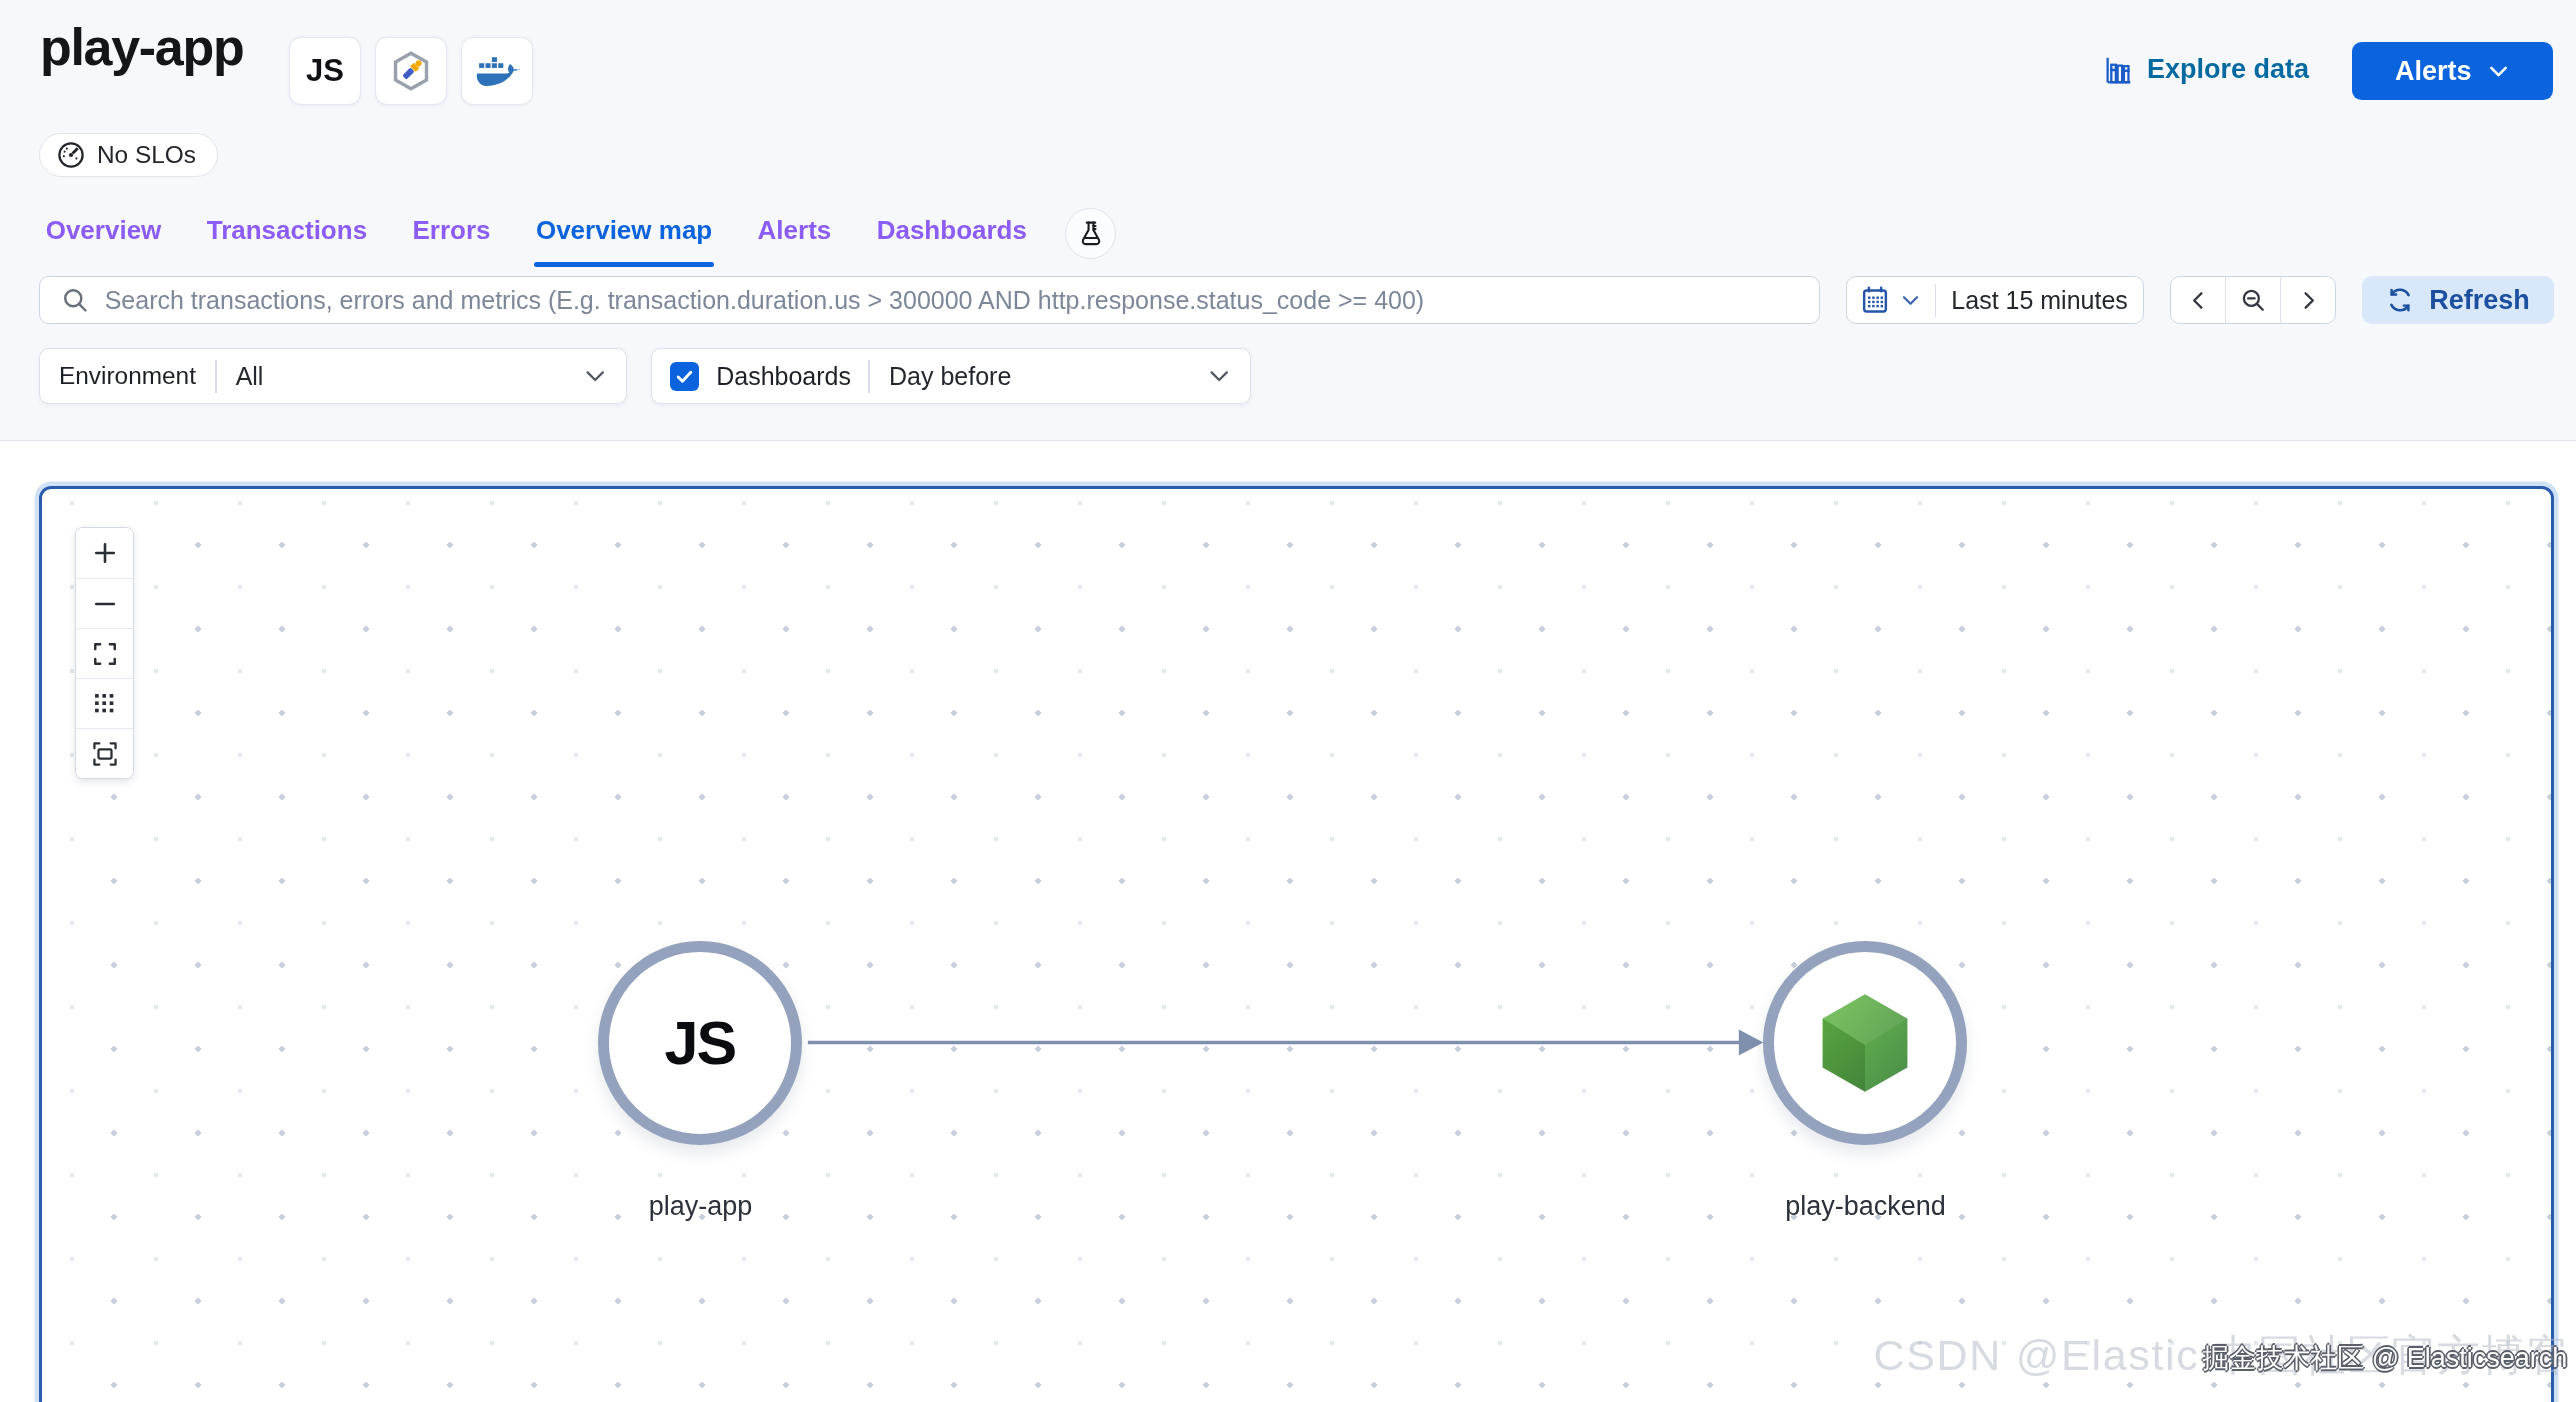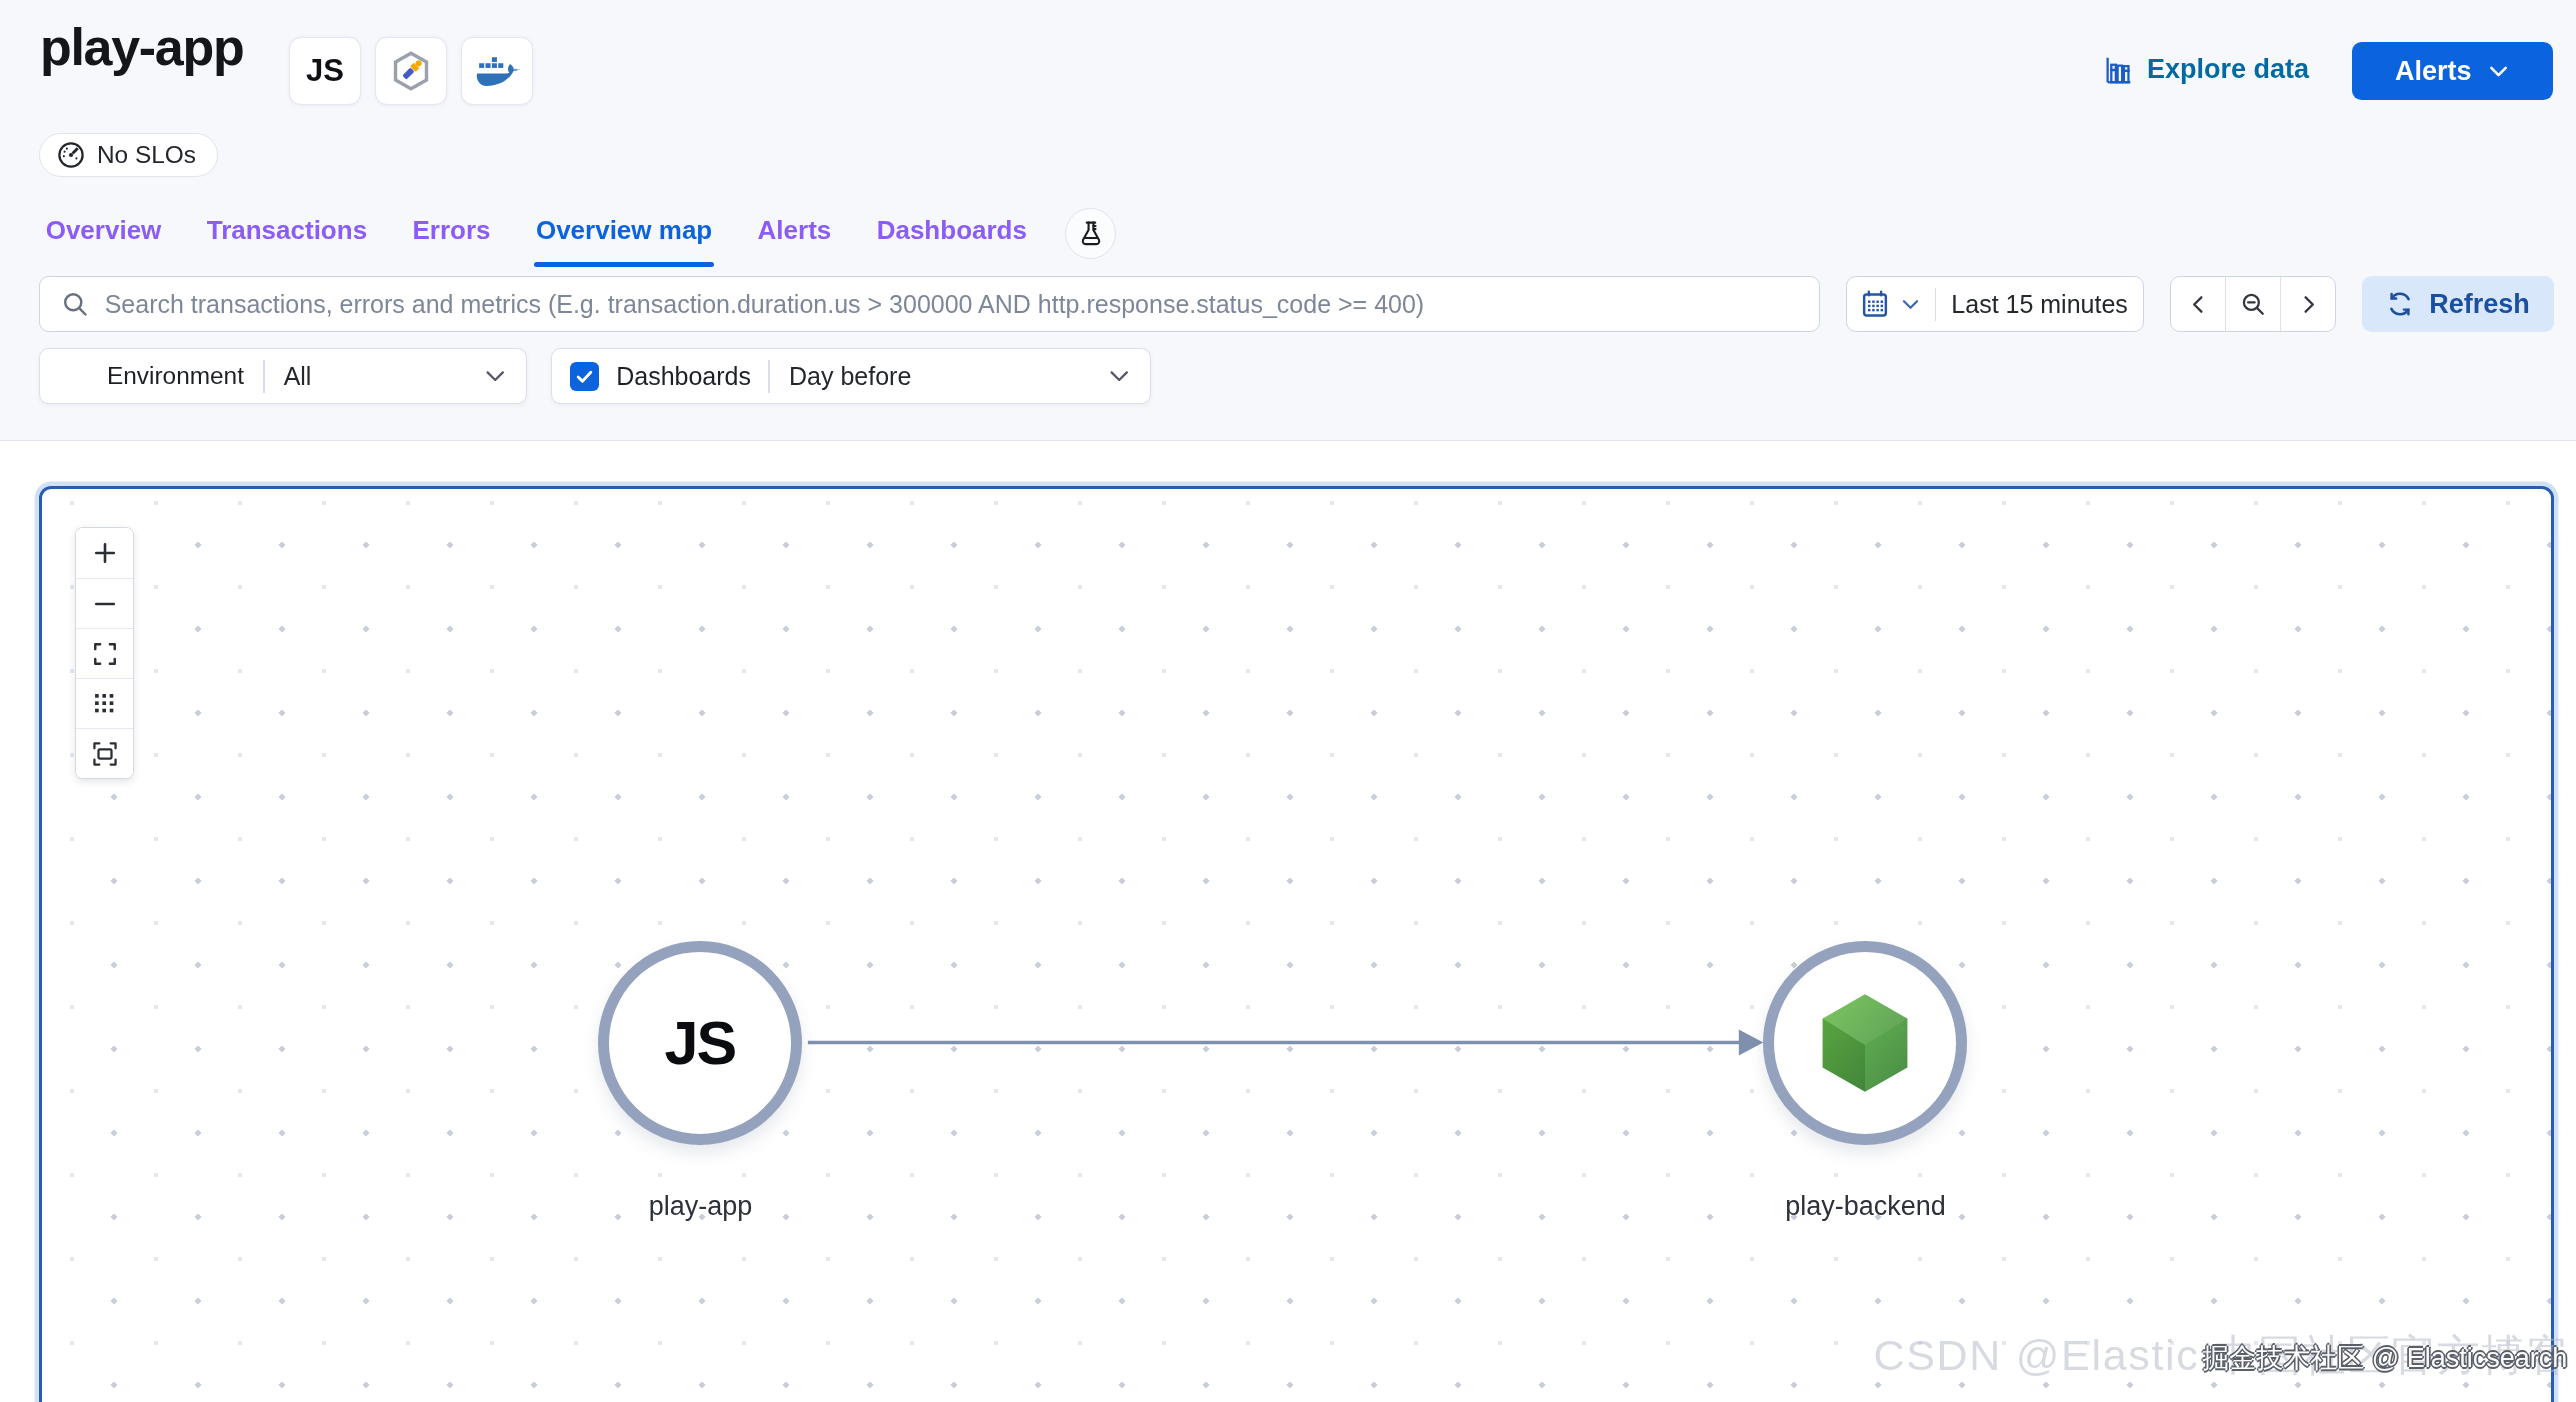--- a/index.html
+++ b/index.html
@@ -19,40 +19,40 @@
 
   .slo-pill { position:absolute; left:39px; top:133px; height:44px; padding:0 21px 0 15.7px; display:inline-flex; align-items:center; gap:11.3px; background:#fff; border:1.7px solid #e0e4ed; border-radius:23.5px; font-size:24.4px; color:#23262c; cursor:pointer; }
 
   .tabs { position:absolute; left:44px; top:208px; display:flex; align-items:center; gap:42px; }
   .tab { position:relative; font-size:26px; font-weight:600; color:#8b5cf6; padding:7px 1.7px 21px; cursor:pointer; }
   .tab.active { color:#0b64dd; }
   .tab.active::after { content:""; position:absolute; left:0; right:0; bottom:0; height:5.2px; border-radius:2.6px; background:#0b64dd; }
   .flask-badge { width:51px; height:51px; border-radius:50%; border:1.7px solid #dfe3ec; background:#fbfcfe; display:flex; align-items:center; justify-content:center; margin-left:-5.2px; margin-bottom:8.7px; }
 
   
-  .toolbar { position:absolute; left:39px; top:276px; width:2515px; height:56px; display:flex; gap:26px;justify-content:flex-end; }
+  .toolbar { position:absolute; left:39px; top:276px; width:2515px; height:48px; display:flex; gap:26px;justify-content:flex-end; }
   .search-box { flex:1; display:flex; align-items:center; gap:15.7px; padding:0 21px; background:#fff; border:1.7px solid #ccd5e3; border-radius:9.6px; }
   .search-box input { flex:1; border:none; outline:none; background:transparent; font-size:25px; color:#343741; font-family:inherit; }
   .search-box input::placeholder { color:#7d8799; }
 
   .datepicker { width:298px; display:flex; align-items:center; background:#fff; border:1.7px solid #ccd5e3; border-radius:9.6px; cursor:pointer; }
   .dp-left { display:flex; align-items:center; gap:10.5px; padding:0 14px; height:100%; }
   .v-div { width:1.7px; height:33px; background:#d9dfe9; }
   .dp-value { flex:1; text-align:center; font-size:25px; font-weight:500; color:#24282e; white-space:nowrap; padding:0 12.2px; }
 
   .nav-group { width:166px; display:flex; background:#fff; border:1.7px solid #ccd5e3; border-radius:9.6px; overflow:hidden; }
   .nav-cell { flex:1; display:flex; align-items:center; justify-content:center; cursor:pointer; }
   .nav-cell + .nav-cell { border-left:1.7px solid #dde2eb; }
 
   .refresh-btn { width:192px; display:flex; align-items:center; justify-content:center; gap:15px; background:#d9e7fa; border:none; border-radius:9.6px; color:#1b4f9f; font-size:27px; font-weight:600; cursor:pointer; font-family:inherit; }
 
   
   .filter-row { position:absolute; left:39px; top:348px; height:56px; display:flex; gap:24.4px; }
   .select-panel { background:#fff; border:1.7px solid #dbe0ea; border-radius:9.6px; display:flex; align-items:center; box-shadow:0 1.7px 4.4px rgba(45,60,95,.06); cursor:pointer; }
-  .env-panel { width:488px;padding-left:48px; }
+  .env-panel { width:588px; }
   .cmp-panel { width:600px; }
   .sel-label { padding:0 19px; font-size:24.4px; color:#1d2026; white-space:nowrap; }
   .sel-value { flex:1; padding:0 19px; font-size:25px; color:#24282e; white-space:nowrap; }
   .sel-chevron { padding-right:19px; display:flex; }
   .checkbox { width:29px; height:29px; border-radius:6.1px; background:#0b64dd; margin-left:17.4px; flex:0 0 auto; display:flex; align-items:center; justify-content:center; }
   .cmp-label { padding:0 17.4px; font-size:25px; color:#1d2026; white-space:nowrap; }
 
   
   .map-panel { position:absolute; left:39px; top:486px; width:2515px; height:985px; border:3.5px solid #2a5cae; border-radius:12.2px; box-shadow:0 0 0 4.4px rgba(100,155,225,.30);
     background-color:#fff;

